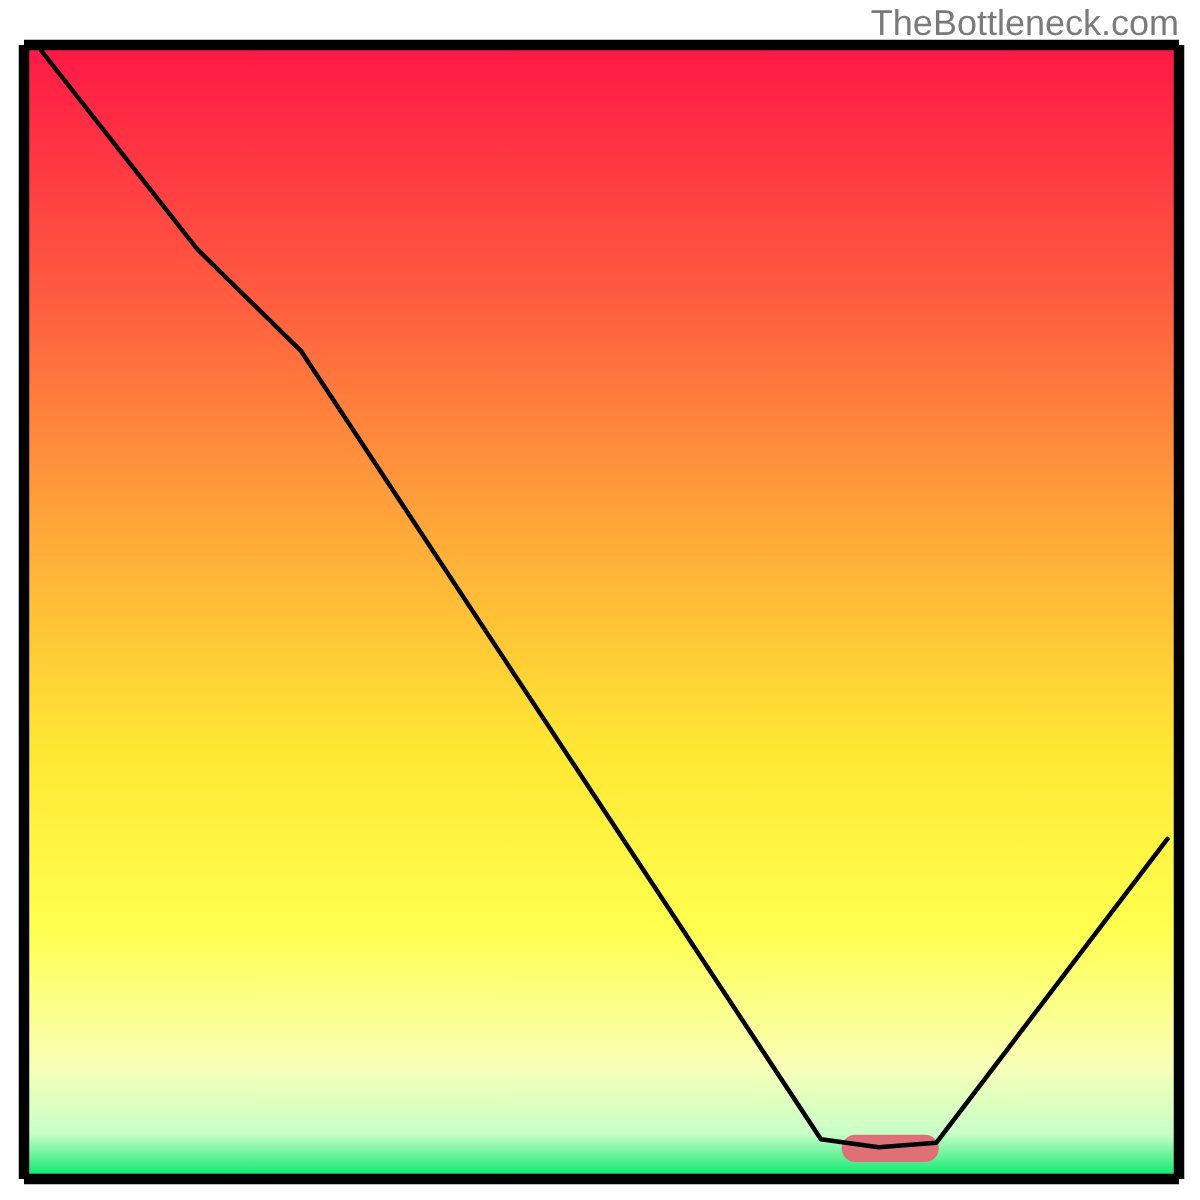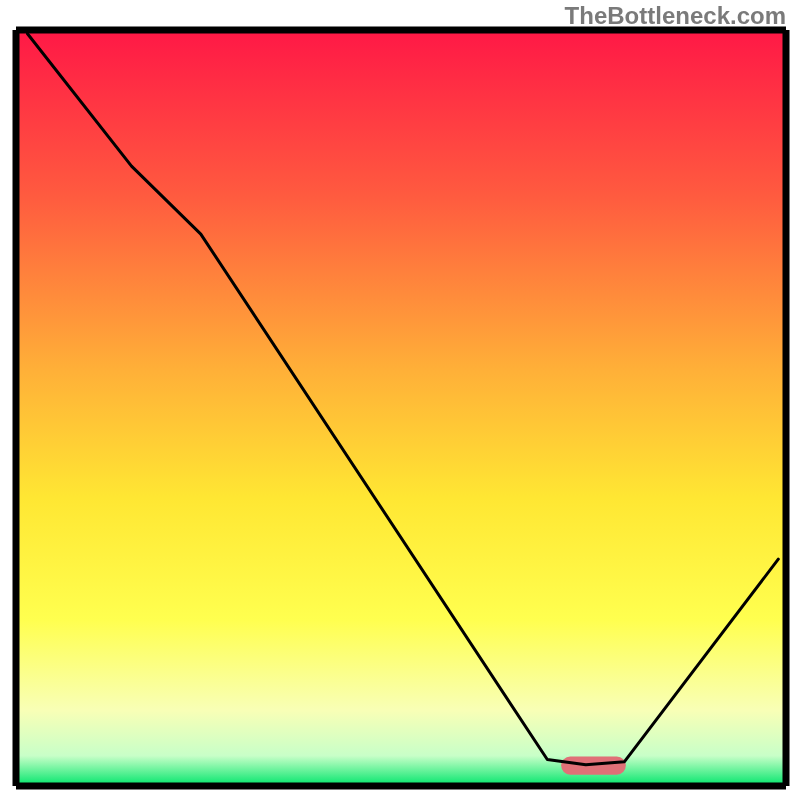--- a/index.html
+++ b/index.html
@@ -13,21 +13,21 @@
   .chart-container {
     position: relative;
     width: 800px;
     height: 800px;
   }
   .attribution {
     position: absolute;
     top: 2px;
     right: 14px;
     font-size: 24px;
-    font-weight: bold;
+    font-weight: normal;
     color: #7a7a7a;
     letter-spacing: 0px;
   }
   svg.plot {
     position: absolute;
     left: 0;
     top: 0;
   }
 </style>
 </head>

